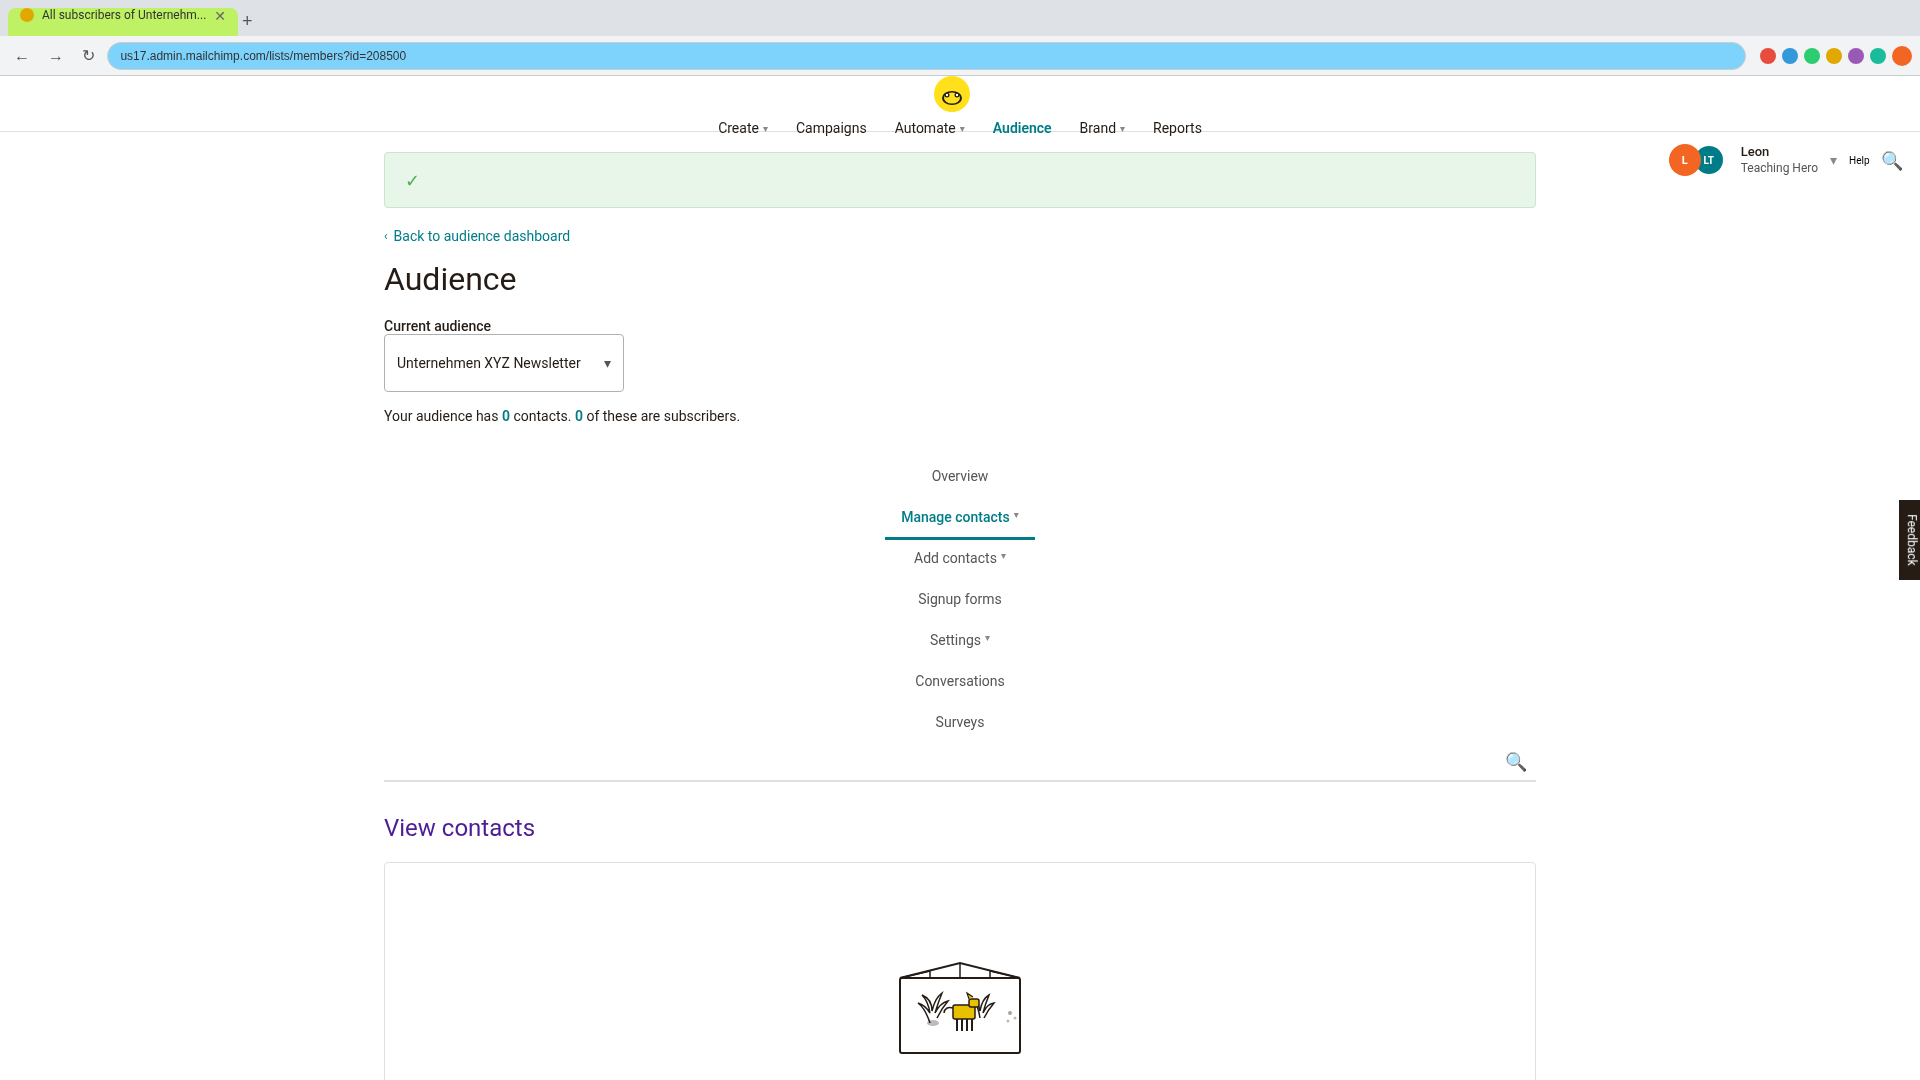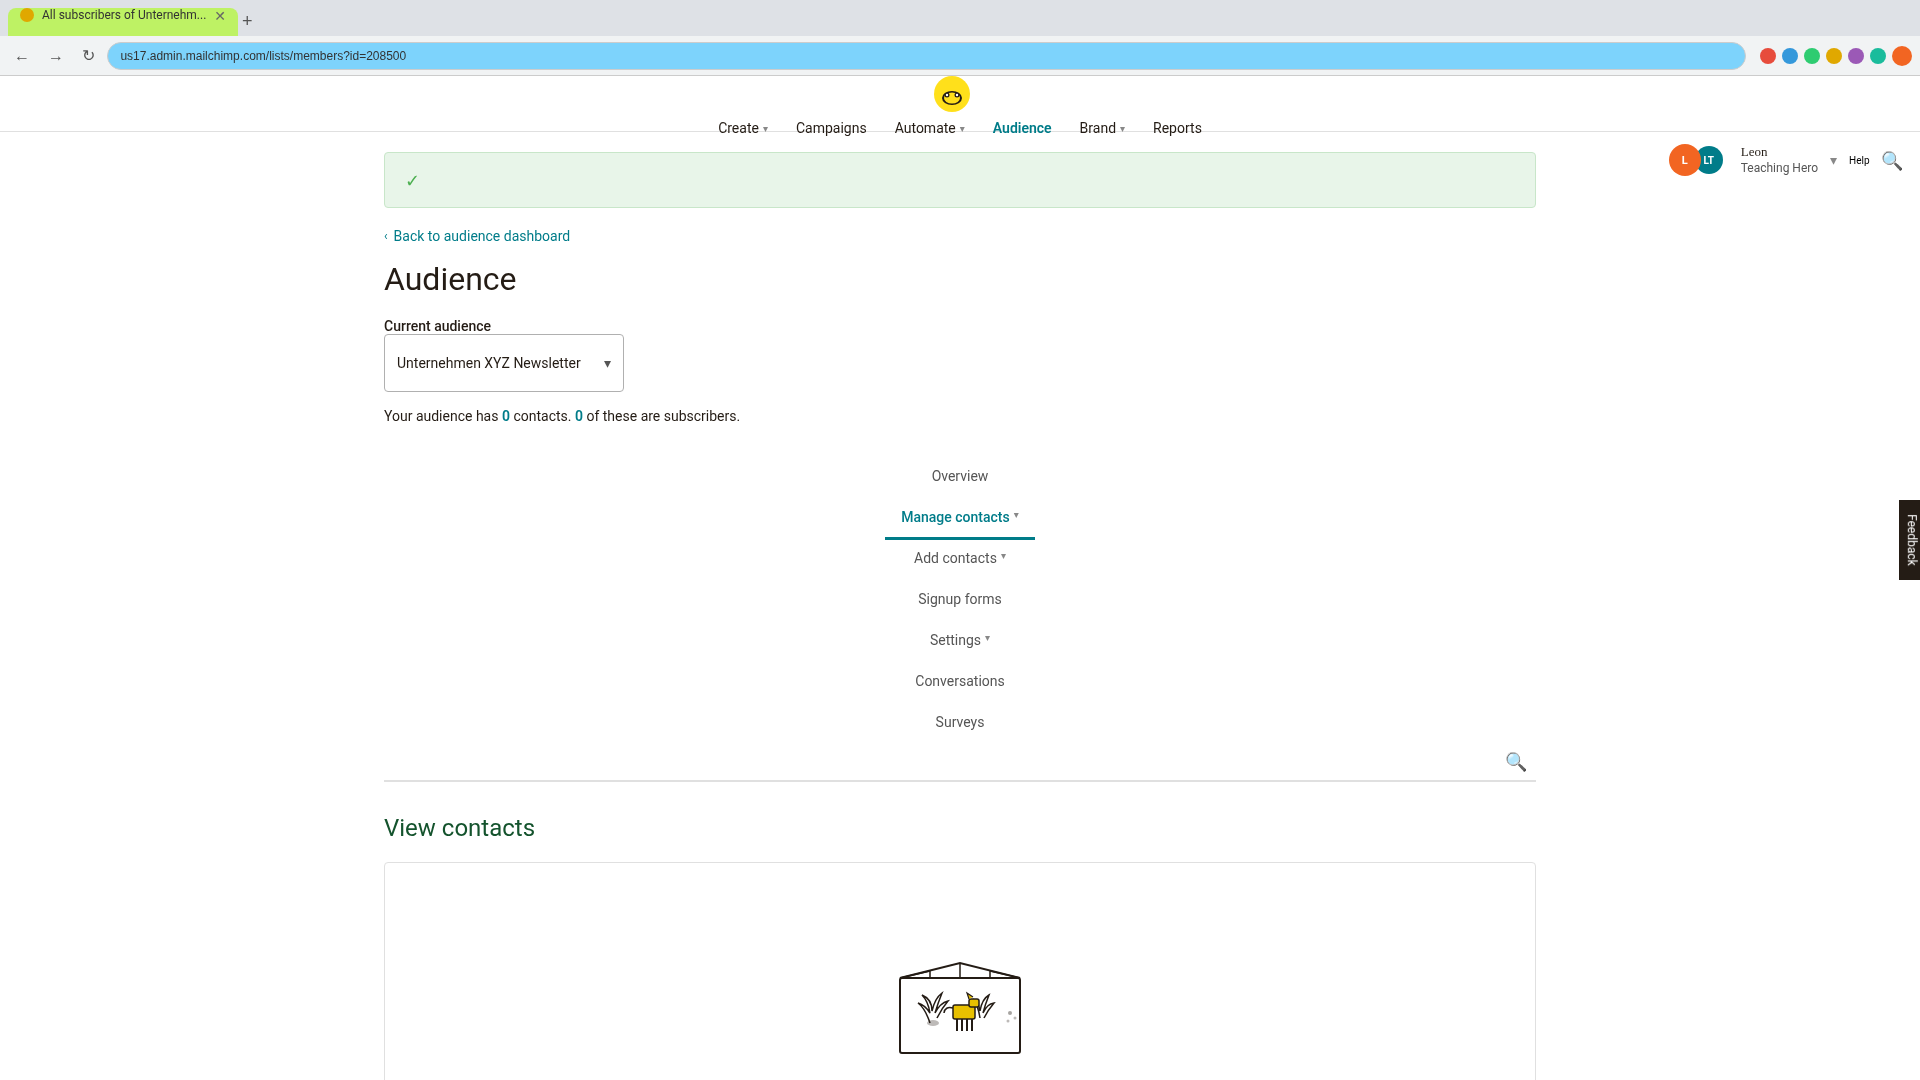--- a/index.html
+++ b/index.html
@@ -60,21 +60,21 @@
     .stat-number { color: #007c89; font-weight: 600; }
 
     
     .tab-nav { display: flex; align-items: center; border-bottom: 2px solid #e0e0e0; margin-bottom: 32px; gap: 0; flex-direction: column; }
     .tab-item { padding: 12px 16px; font-size: 14px; color: #555; cursor: pointer; text-decoration: none; white-space: nowrap; border-bottom: 3px solid transparent; margin-bottom: -2px; }
     .tab-item.active { color: #007c89; border-bottom-color: #007c89; font-weight: 500; }
     .tab-item.has-chevron { display: flex; gap: 4px; }
     .tab-search { margin-left: auto; color: #555; font-size: 18px; cursor: pointer; padding: 8px; }
 
     
-    .section-title { font-size: 24px; font-weight: 400; color: #14532d; margin-bottom: 20px; }
+    .section-title { font-size: 24px; font-weight: 400; color: #4c1d95; margin-bottom: 20px; }
 
     
     .empty-card { border: 1px solid #e0e0e0; border-radius: 4px; padding: 60px 20px; display: flex; flex-direction: column; align-items: center; justify-content: center; min-height: 300px; }
 
     
     .illustration { width: 180px; height: 140px; margin-bottom: 24px; }
 
     .empty-title { font-size: 22px; font-weight: 400; color: #241c15; text-align: center; }
 
     
@@ -147,21 +147,21 @@
       <span>Reports</span>
     </a>
   </nav>
 
   <div class="header-right">
     <div class="avatar-group" style="display:flex; align-items:center;">
       <div style="width:32px; height:32px; background:#f26522; border-radius:50%; display:flex; align-items:center; justify-content:center; color:#fff; font-size:11px; font-weight:bold; z-index:2;">L</div>
       <div style="width:28px; height:28px; background:#007c89; border-radius:50%; display:flex; align-items:center; justify-content:center; color:#fff; font-size:10px; font-weight:bold; margin-left:-6px; z-index:1;">LT</div>
     </div>
     <div style="margin-left:6px;">
-      <div style="font-size:13px; font-weight:500; line-height:1.3;font-family:Liberation Serif, serif;">Leon</div>
+      <div style="font-size:13px; font-weight:500; line-height:1.3;">Leon</div>
       <div style="font-size:12px; color:#555; line-height:1.3;">Teaching Hero</div>
     </div>
     <span style="font-size:14px; color:#888;">▾</span>
     <span class="header-help">Help</span>
     <span class="header-search">🔍</span>
   </div>
 </div>
 
 <div class="main-content">
 

